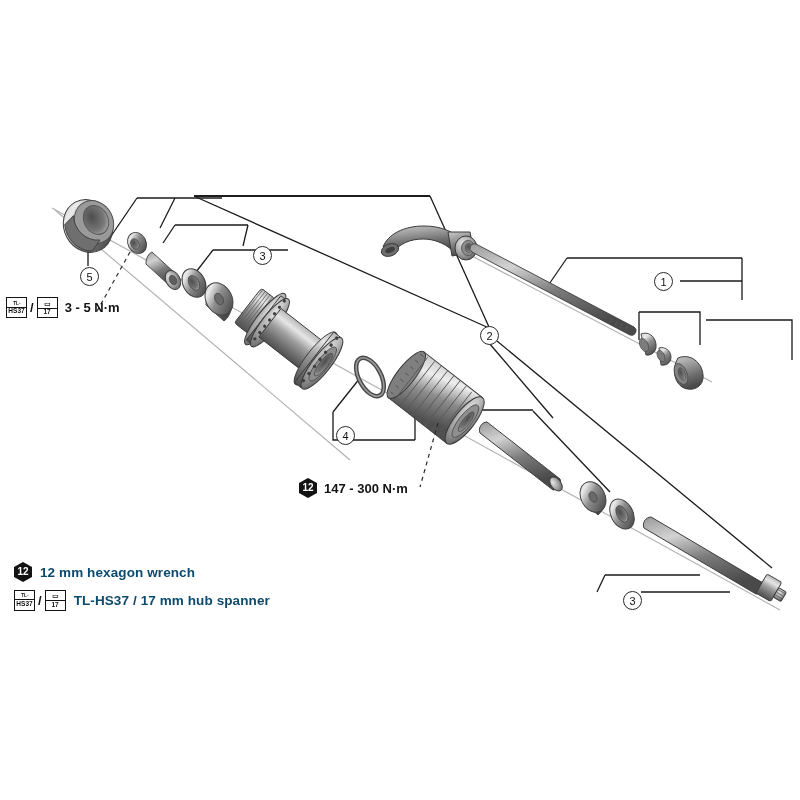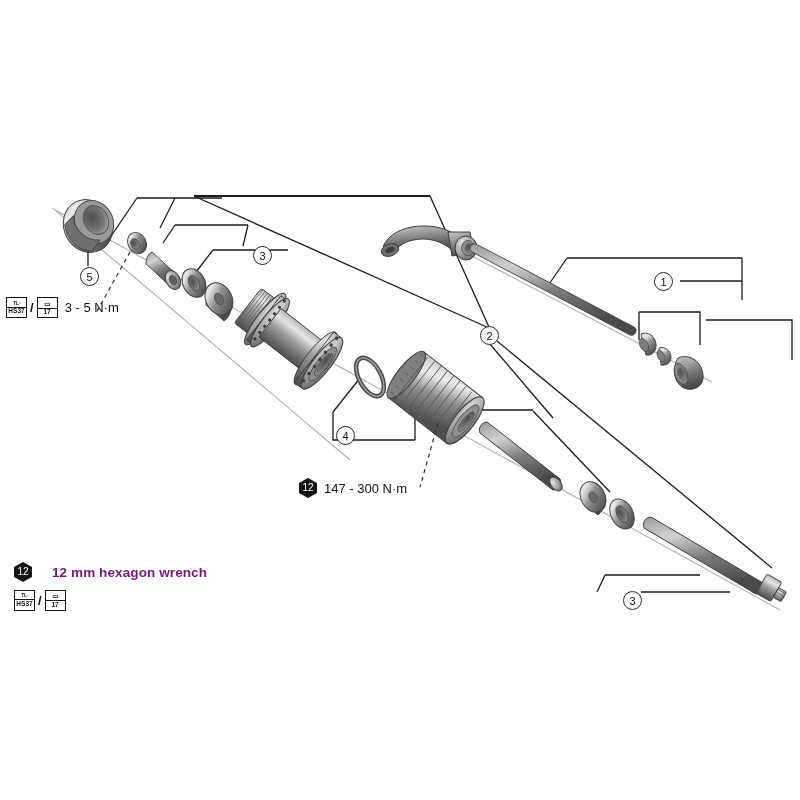--- a/index.html
+++ b/index.html
@@ -33,24 +33,24 @@
   }
   .legend-row {
     display: flex;
     align-items: center;
     height: 24px;
     margin-bottom: 4px;
   }
   .legend-label {
     font-size: 13.5px;
     font-weight: bold;
-    color: #701a75;
+    color: #0c4a6e;
     letter-spacing: 0.1px;
     white-space: nowrap;
-    margin-left: 20px;
+    margin-left: 8px;
   }
   .hexicon {
     position: relative;
     width: 18px;
     height: 20px;
     flex: 0 0 auto;
   }
   .hexicon .hexshape {
     position: absolute;
     left: 0; top: 0;
@@ -60,21 +60,21 @@
   }
   .hexicon .hexnum {
     position: absolute;
     left: 0; top: 0;
     width: 18px; height: 20px;
     display: flex;
     align-items: center;
     justify-content: center;
     color: #ffffff;
     font-size: 10px;
-    font-weight: normal;
+    font-weight: bold;
     line-height: 1;
   }
   .toolpair {
     display: flex;
     align-items: center;
     flex: 0 0 auto;
   }
   .toolbox {
     border: 1.6px solid #131313;
     background: #ffffff;
@@ -114,21 +114,21 @@
     margin: 0 3px;
   }
   .torque-callout {
     position: absolute;
     display: flex;
     align-items: center;
     white-space: nowrap;
   }
   .torque-callout .tq-text {
     font-size: 13px;
-    font-weight: normal;
+    font-weight: bold;
     color: #131313;
     margin-left: 7px;
   }
   #torque-1 { left: 6px; top: 297px; }
   #torque-2 { left: 299px; top: 478px; }
   .callout-num {
     position: absolute;
     width: 19px;
     height: 19px;
     border-radius: 50%;
@@ -547,17 +547,18 @@
         <div class="toolbox">
           <span class="tb-top">TL-</span>
           <span class="tb-bot">HS37</span>
         </div>
         <span class="toolslash">/</span>
         <div class="toolbox spanner">
           <span class="tb-top">▭</span>
           <span class="tb-bot">17</span>
         </div>
       </div>
+      <span class="legend-label">TL-HS37 / 17 mm hub spanner</span>
     </div>
 
   </div>
 
 </div>
 
 </body></html>

